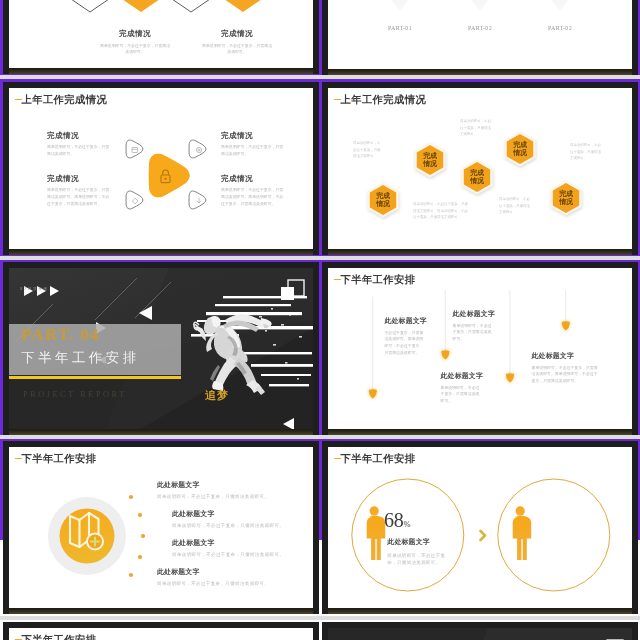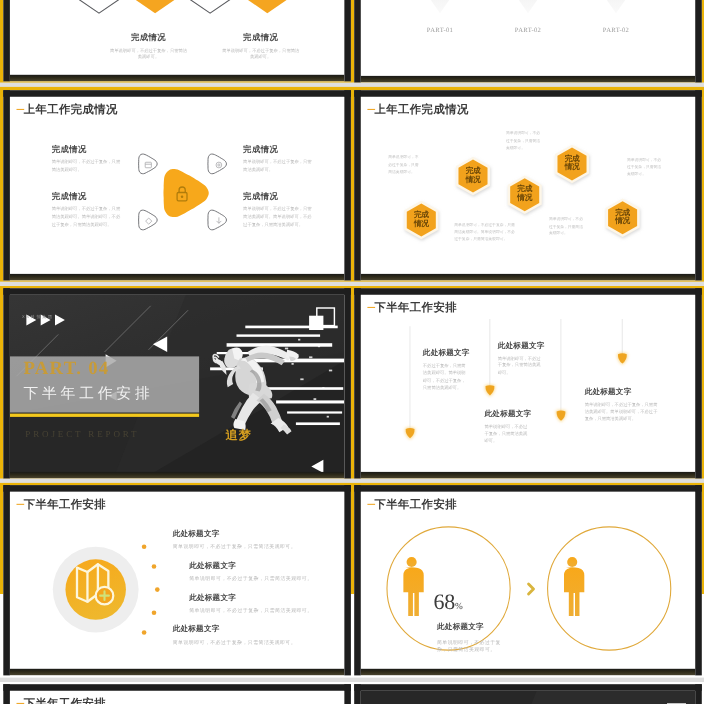--- a/index.html
+++ b/index.html
@@ -1,18 +1,18 @@
 <!DOCTYPE html>
 <html><head>
 <meta charset="utf-8">
 <style>
   html,body{margin:0;padding:0;}
   body{width:640px;height:640px;background:#ffffff;overflow:hidden;
        font-family:"Liberation Sans",sans-serif;-webkit-font-smoothing:antialiased;}
-  .sheet{position:absolute;left:0;top:0;width:640px;height:540px;background:#eab308;text-decoration:underline;}
+  .sheet{position:absolute;left:0;top:0;width:640px;height:540px;background:#6d28d9;text-decoration:underline;}
   .gapshade{position:absolute;left:0;width:640px;height:4px;background:#dedede;}
 
   .slide{position:absolute;width:316px;height:173px;box-sizing:border-box;
          border:6px solid #1e1e1e;border-bottom:0;overflow:hidden;background:#fff;}
   .inner{position:absolute;left:0;top:0;right:0;bottom:6px;overflow:hidden;background:#fff;}
   .botbar{position:absolute;left:0;right:0;bottom:0;height:6px;
           background:linear-gradient(180deg,#1a1a18 0%,#2e2a19 45%,#4b4530 100%);}
   .inner.dark{background:#2a2a2a;}
 
   
@@ -451,21 +451,21 @@
           <circle cx="46.2" cy="63.9" r="4.6"></circle>
           <path d="M40.5 69.4 q5.7 -1.6 11.4 0 q5.3 1.4 5.3 6.6 l0 15.4 l-4.4 0 l0 21.7 l-4.1 0 l0 -21 l-1.3 0 l0 21 l-4.3 0 l0 -21.7 l-4.4 0 l0 -15.4 q0 -5.2 5.3 -6.6 Z"></path>
         </g>
         <g fill="url(#pg)">
           <circle cx="192.2" cy="63.9" r="4.6"></circle>
           <path d="M186.5 69.4 q5.7 -1.6 11.4 0 q5.3 1.4 5.3 6.6 l0 15.4 l-4.4 0 l0 21.7 l-4.1 0 l0 -21 l-1.3 0 l0 21 l-4.3 0 l0 -21.7 l-4.4 0 l0 -15.4 q0 -5.2 5.3 -6.6 Z"></path>
         </g>
         <path d="M152.5 84 l4.5 4.5 l-4.5 4.5" fill="none" stroke="#D9B53E" stroke-width="2.6" stroke-linecap="round" stroke-linejoin="round"></path>
       </svg>
 
-      <div class="s8stat" style="left:66px;margin-top:28px;">
+      <div class="s8stat" style="left:56px;">
         <div class="s8num"><span>68</span><span class="s8pct">%</span></div>
         <div class="h4">此处标题文字</div>
         <div class="body">简单说明即可，不必过于复杂，只需简洁美观即可。</div>
       </div>
     </div>
   <div class="botbar"></div>
     </div>
 
   <div class="slide" style="left:3px;top:622px;">
     <div class="inner">

